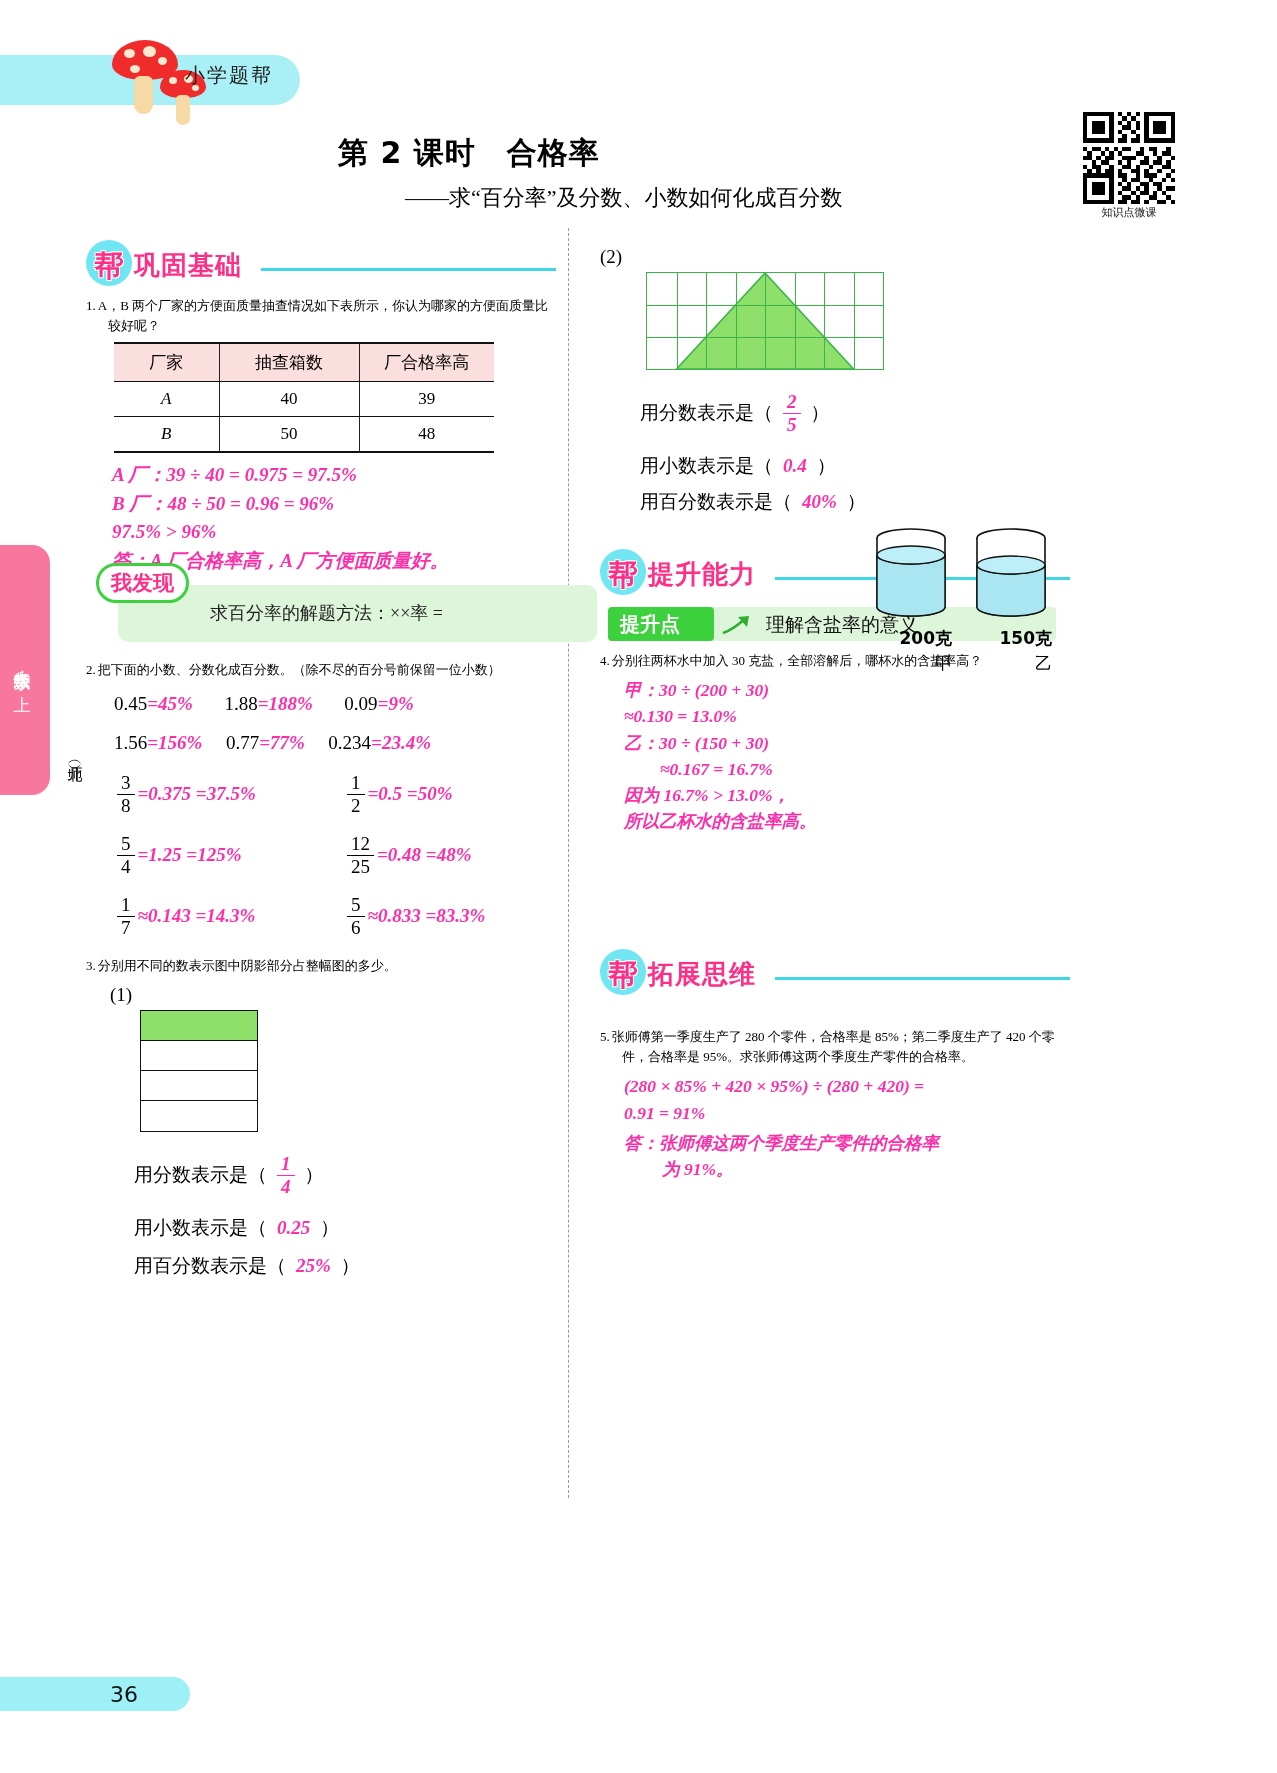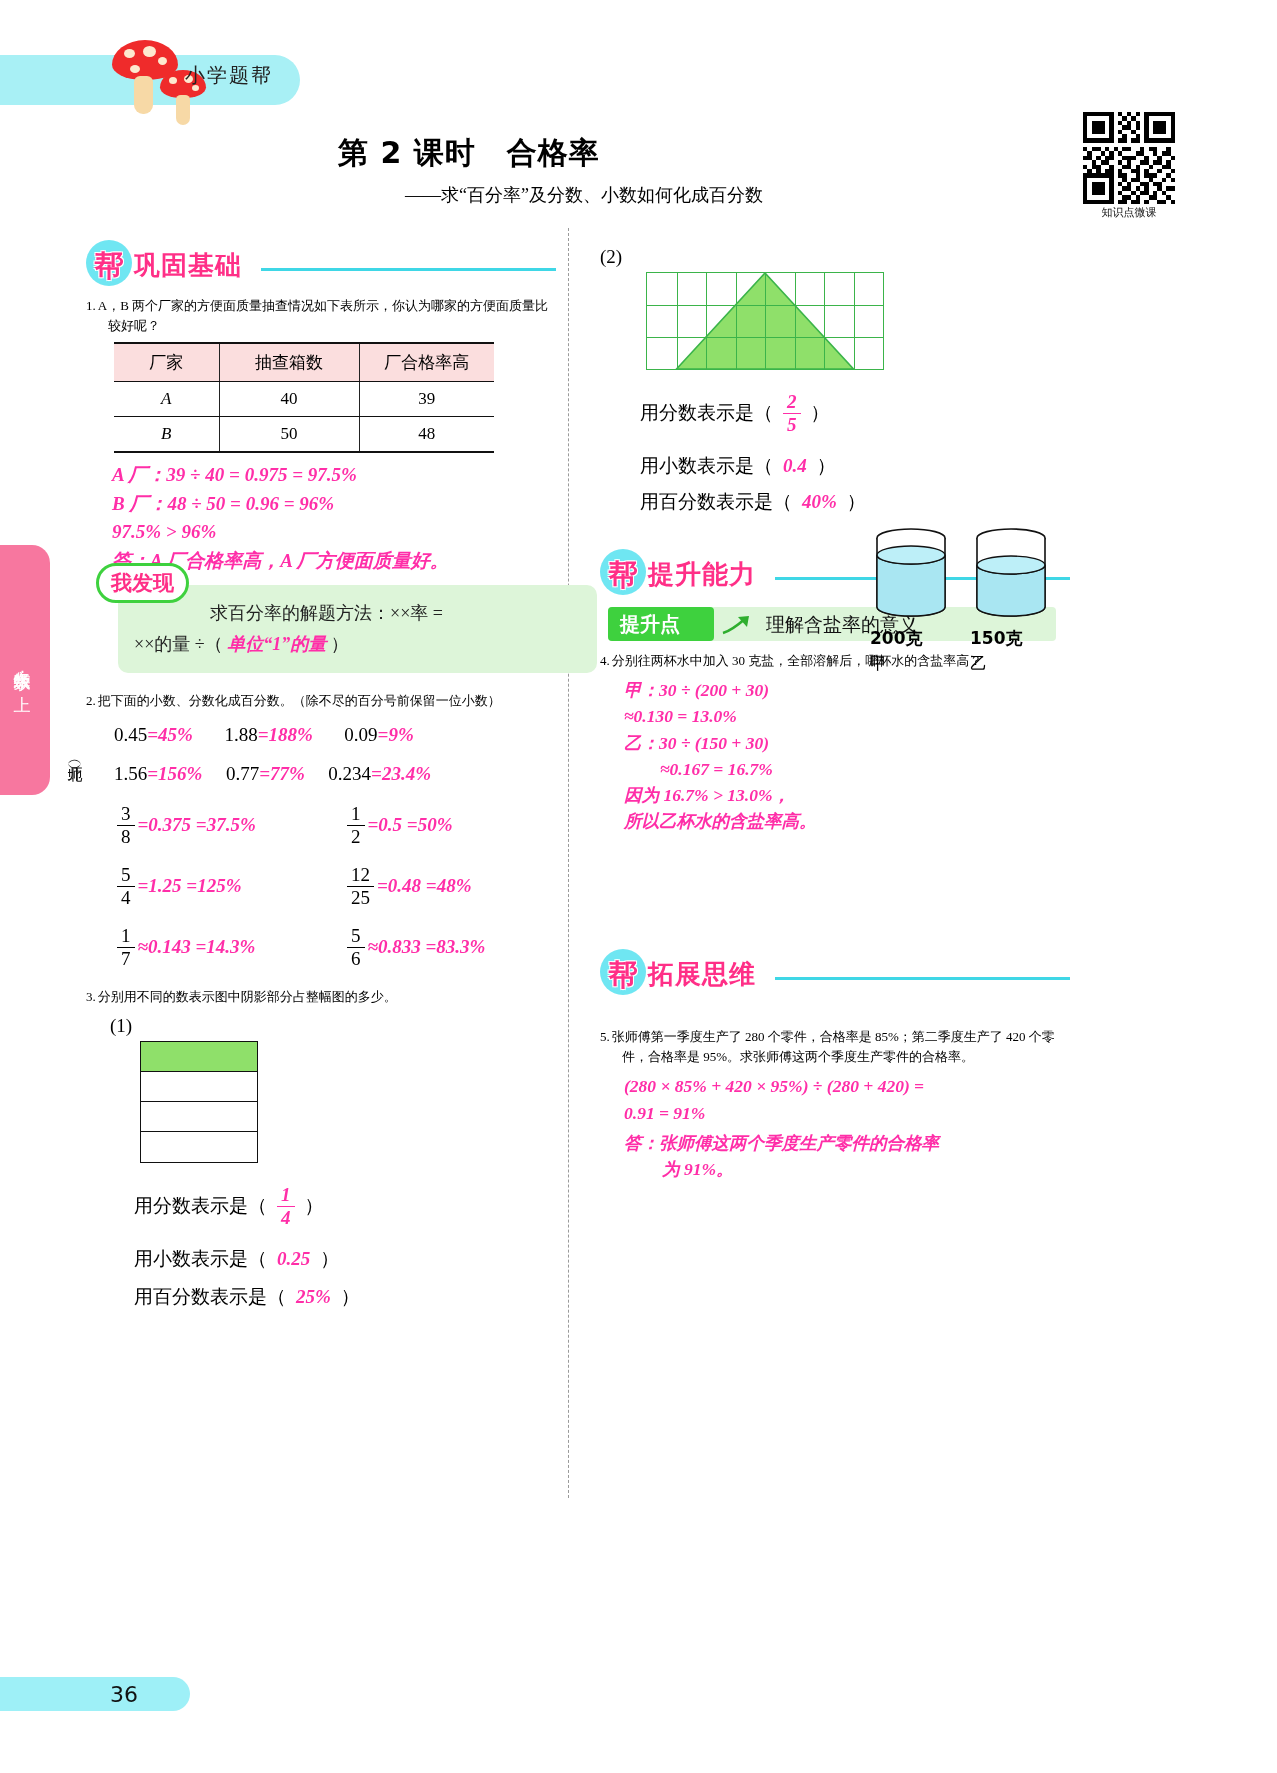--- a/index.html
+++ b/index.html
@@ -44,21 +44,21 @@
 
   
   #lesson-title{
     position:absolute; left:338px; top:133px;
     font-size:30px; font-weight:bold; color:#000;
     font-family:"DejaVu Sans","Liberation Sans",sans-serif;
     letter-spacing:1px;
   }
   #lesson-subtitle{
     position:absolute; left:405px; top:183px;
-    font-size:18px; color:#000; letter-spacing:0px;
+    font-size:22px; color:#000; letter-spacing:0px;
     font-family:"Liberation Serif",serif;
   }
 
   
   #qr-wrap{ position:absolute; left:1083px; top:112px; width:92px; }
   #qr-code{ width:92px; height:92px; display:block; }
   #qr-caption{ font-size:11px; text-align:center; margin-top:1px; color:#111; }
 
   
   #col-divider{
@@ -173,21 +173,21 @@
   #improve-tag{
     position:absolute; left:0; top:0; height:34px; padding:4px 34px 4px 12px;
     background:#3ed13e; border-radius:4px; color:#fff; font-size:20px; font-weight:bold;
     font-family:"DejaVu Sans","Liberation Sans",sans-serif;
   }
   #improve-arrow{ position:absolute; left:112px; top:6px; }
   #improve-text{ position:absolute; left:158px; top:5px; font-size:19px; color:#111; }
 
   
   #cups{ position:absolute; left:270px; top:448px; width:200px; }
-  .cup-col{ position:absolute; top:0; text-align:left; }
+  .cup-col{ position:absolute; top:0; text-align:right; }
   .cup-cap{ font-size:17px; font-weight:bold; margin-top:4px; font-family:"DejaVu Sans",sans-serif;}
   .cup-sub{ font-size:17px; margin-top:2px; }
 
   
   #footer-bar{
     position:absolute; left:0; bottom:62px; width:190px; height:34px;
     background:#9ef0f7; border-radius:0 18px 18px 0;
   }
   #page-number{
     position:absolute; left:110px; bottom:66px;
@@ -379,25 +379,20 @@
     <div>A 厂：39 ÷ 40 = 0.975 = 97.5%</div>
     <div>B 厂：48 ÷ 50 = 0.96 = 96%</div>
     <div>97.5% &gt; 96%</div>
     <div>答：A 厂合格率高，A 厂方便面质量好。</div>
   </div>
 
   <div id="discover-box">
     <div id="discover-tag">我发现</div>
     <div id="discover-text">
       <span>求百分率的解题方法：××率 =</span>
-      <span class="l2" style="margin-left:-76px;">
-        <span>××的量 ÷（</span>
-        <span class="hw" style="font-size:18px;">单位“1”的量</span>
-        <span>）</span>
-      </span>
     </div>
   </div>
 
   <div class="q" style="margin-top:18px;">
     <span class="q-body"><span class="num">2.</span><span>把下面的小数、分数化成百分数。（除不尽的百分号前保留一位小数）</span></span>
   </div>
 
   <div class="conv-row">
     <span>0.45</span><span class="hw">=45%</span>
     <span style="display:inline-block;width:22px"></span>

